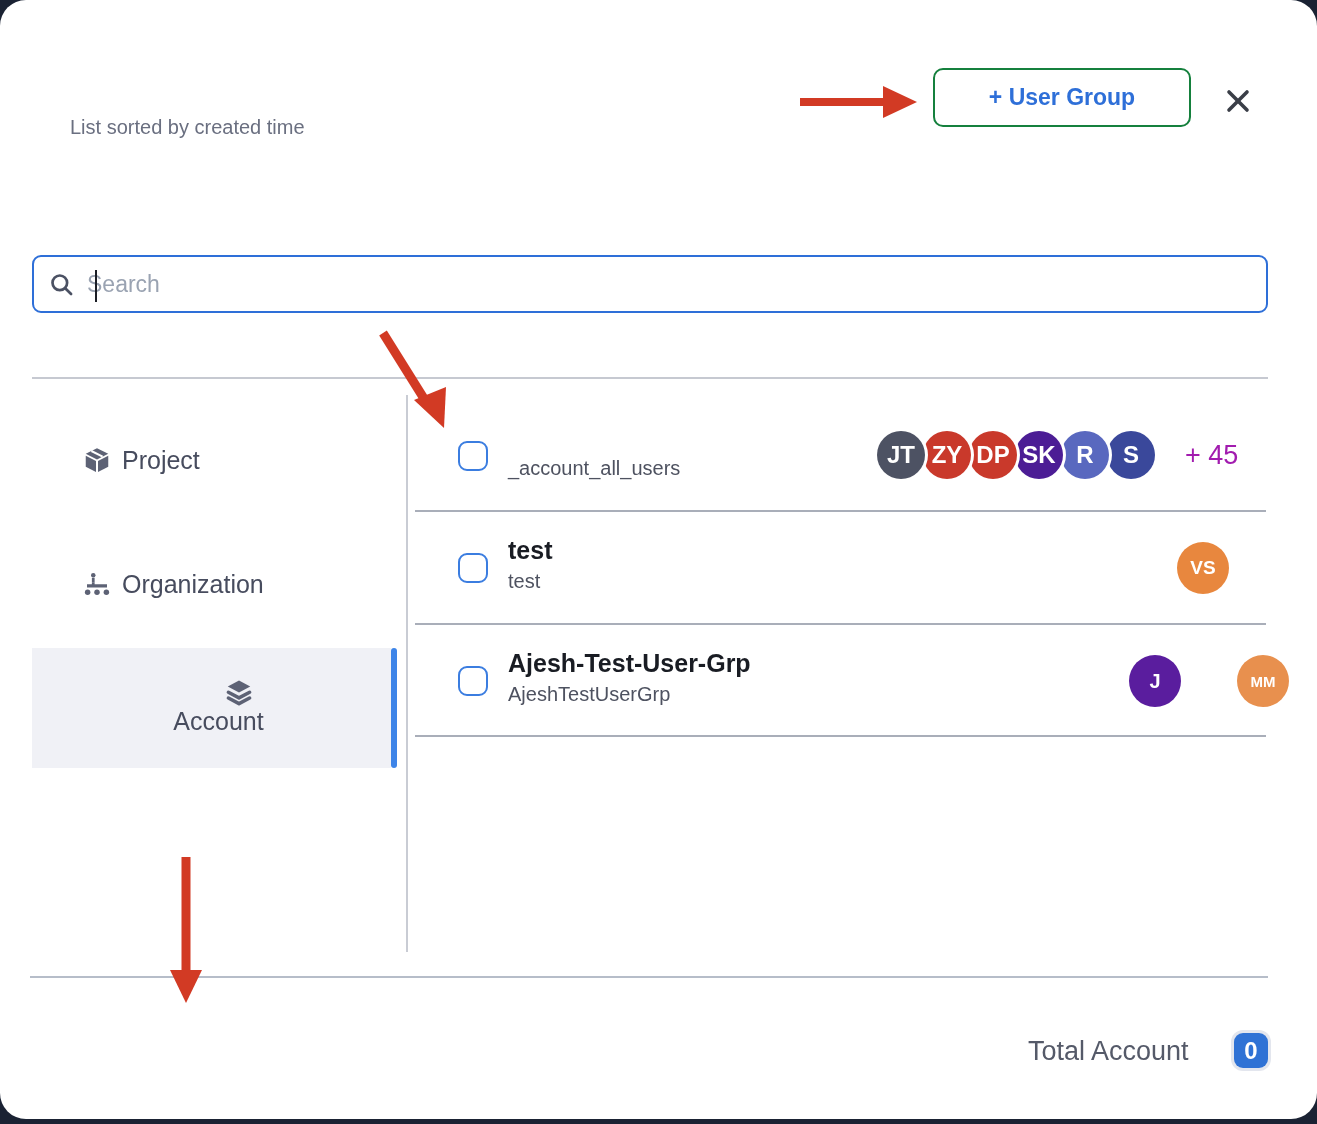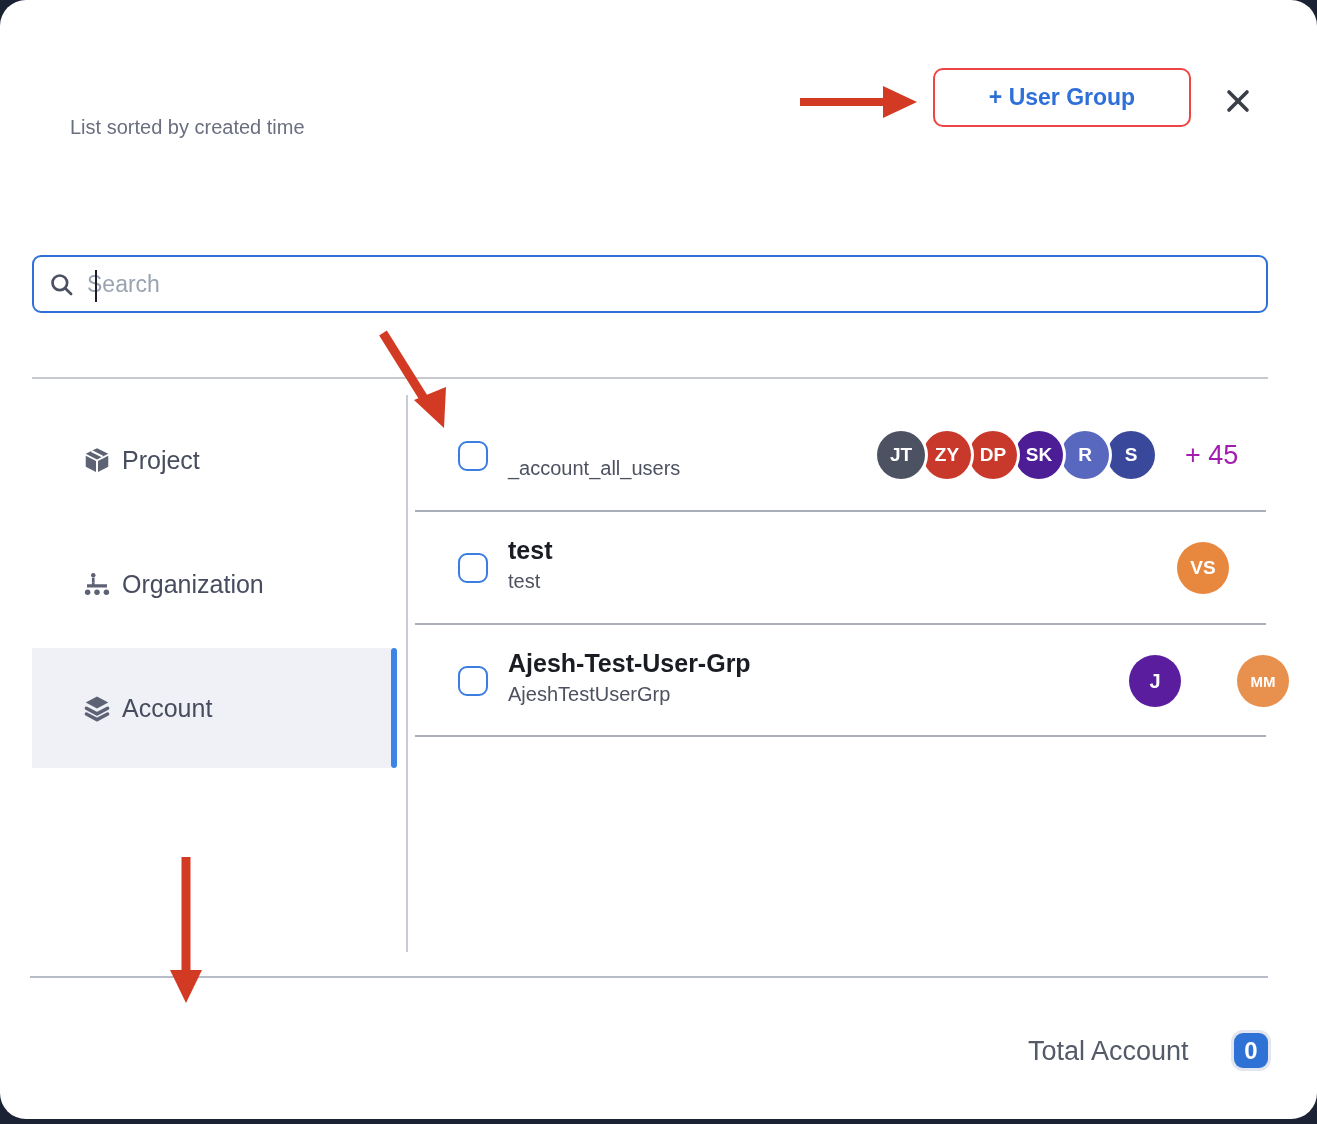--- a/index.html
+++ b/index.html
@@ -4,21 +4,21 @@
 <style>
   html,body{margin:0;padding:0;background:#1a2233;}
   #screen{position:relative;width:1317px;height:1124px;background:#1a2233;overflow:hidden;
           font-family:"Liberation Sans", sans-serif;}
   .card{position:absolute;left:0;top:0;right:0;bottom:5px;background:#ffffff;border-radius:26px;}
 
   
   .title{position:absolute;left:70px;top:53px;font-size:33px;font-weight:bold;color:#17191f;letter-spacing:0.2px;}
   .subtitle{position:absolute;left:70px;top:116px;font-size:20px;color:#6a6f80;}
   .add-btn{position:absolute;left:933px;top:68px;width:258px;height:59px;background:#fff;
-           border:2px solid #ef4444;border-radius:10px;display:flex;align-items:center;justify-content:center;
+           border:2px solid #15803d;border-radius:10px;display:flex;align-items:center;justify-content:center;
            font-size:23px;font-weight:bold;color:#2e6fd8;cursor:pointer;box-sizing:border-box;}
   .close-btn{position:absolute;left:1216px;top:79px;width:44px;height:44px;display:flex;align-items:center;justify-content:center;cursor:pointer;}
 
   
   .search-box{position:absolute;left:32px;top:255px;width:1236px;height:58px;border:2px solid #2e6fd8;
               border-radius:9px;box-sizing:border-box;display:flex;align-items:center;background:#fff;}
   .search-box svg{margin-left:14px;flex:0 0 auto;}
   .search-input{border:none;outline:none;flex:1;height:100%;font-size:23px;color:#2b2e38;
                 font-family:"Liberation Sans", sans-serif;padding-left:12px;background:transparent;}
   .search-input::placeholder{color:#9aa3b2;}
@@ -38,21 +38,21 @@
   .side-selected-bar{position:absolute;left:391px;top:648px;width:6px;height:120px;background:#3d84e8;border-radius:3px;}
 
   
   .checkbox{position:absolute;left:458px;width:30px;height:30px;border:2px solid #3b7de0;border-radius:9px;
             background:#fff;box-sizing:border-box;cursor:pointer;}
   .g-name{position:absolute;left:508px;font-size:25px;font-weight:bold;color:#191c23;}
   .g-id{position:absolute;left:508px;font-size:20px;color:#4e5260;}
   .avatar{border-radius:50%;display:flex;align-items:center;justify-content:center;color:#fff;font-weight:bold;
           box-shadow:0 0 0 3px #fff;}
   .chain{position:absolute;display:flex;align-items:center;}
-  .chain .avatar{width:48px;height:48px;font-size:19px;}
+  .chain .avatar{width:48px;height:48px;font-size:24px;}
   .chain .avatar + .avatar{margin-left:-2px;}
   .overflow-count{position:absolute;font-size:27px;color:#a21caf;}
 
   
   .annot{position:absolute;pointer-events:none;}
 
   
   .apply-btn{position:absolute;left:31px;top:1021px;width:294px;height:60px;background:#9cb9e8;border:none;
              border-radius:10px;color:#ffffff;font-size:25px;font-weight:bold;font-family:"Liberation Sans", sans-serif;cursor:pointer;}
   .total-label{position:absolute;left:1028px;top:1036px;font-size:27px;color:#555a69;}
@@ -112,21 +112,21 @@
             <polygon points="3,8.6 11.2,12.7 11.2,21.5 3,17.4"></polygon>
             <polygon points="21,8.6 12.8,12.7 12.8,21.5 21,17.4"></polygon>
           </g>
           <polygon points="7.5,4.7 16.5,9.2 12,11.5 3,7" fill="#ffffff" opacity="0"></polygon>
           <polyline points="7.5,4.8 16.5,9.3" stroke="#ffffff" stroke-width="1.6" fill="none"></polyline>
         </svg>
       </span>
       <span class="lbl">Project</span>
     </div>
 
-    <div class="side-item" style="top:677px;">
+    <div class="side-item" style="top:677px;flex-direction:column;">
       <span class="icon">
         <svg width="30" height="30" viewBox="0 0 24 24" fill="none">
           <polygon points="12,2.8 21,7.6 12,12.4 3,7.6" fill="#5d6275"></polygon>
           <path d="M3.5,12.2 L12,16.7 L20.5,12.2" stroke="#5d6275" stroke-width="2.8" stroke-linecap="round" stroke-linejoin="round"></path>
           <path d="M3.5,16.8 L12,21.3 L20.5,16.8" stroke="#5d6275" stroke-width="2.8" stroke-linecap="round" stroke-linejoin="round"></path>
         </svg>
       </span>
       <span class="lbl">Account</span>
     </div>
 

